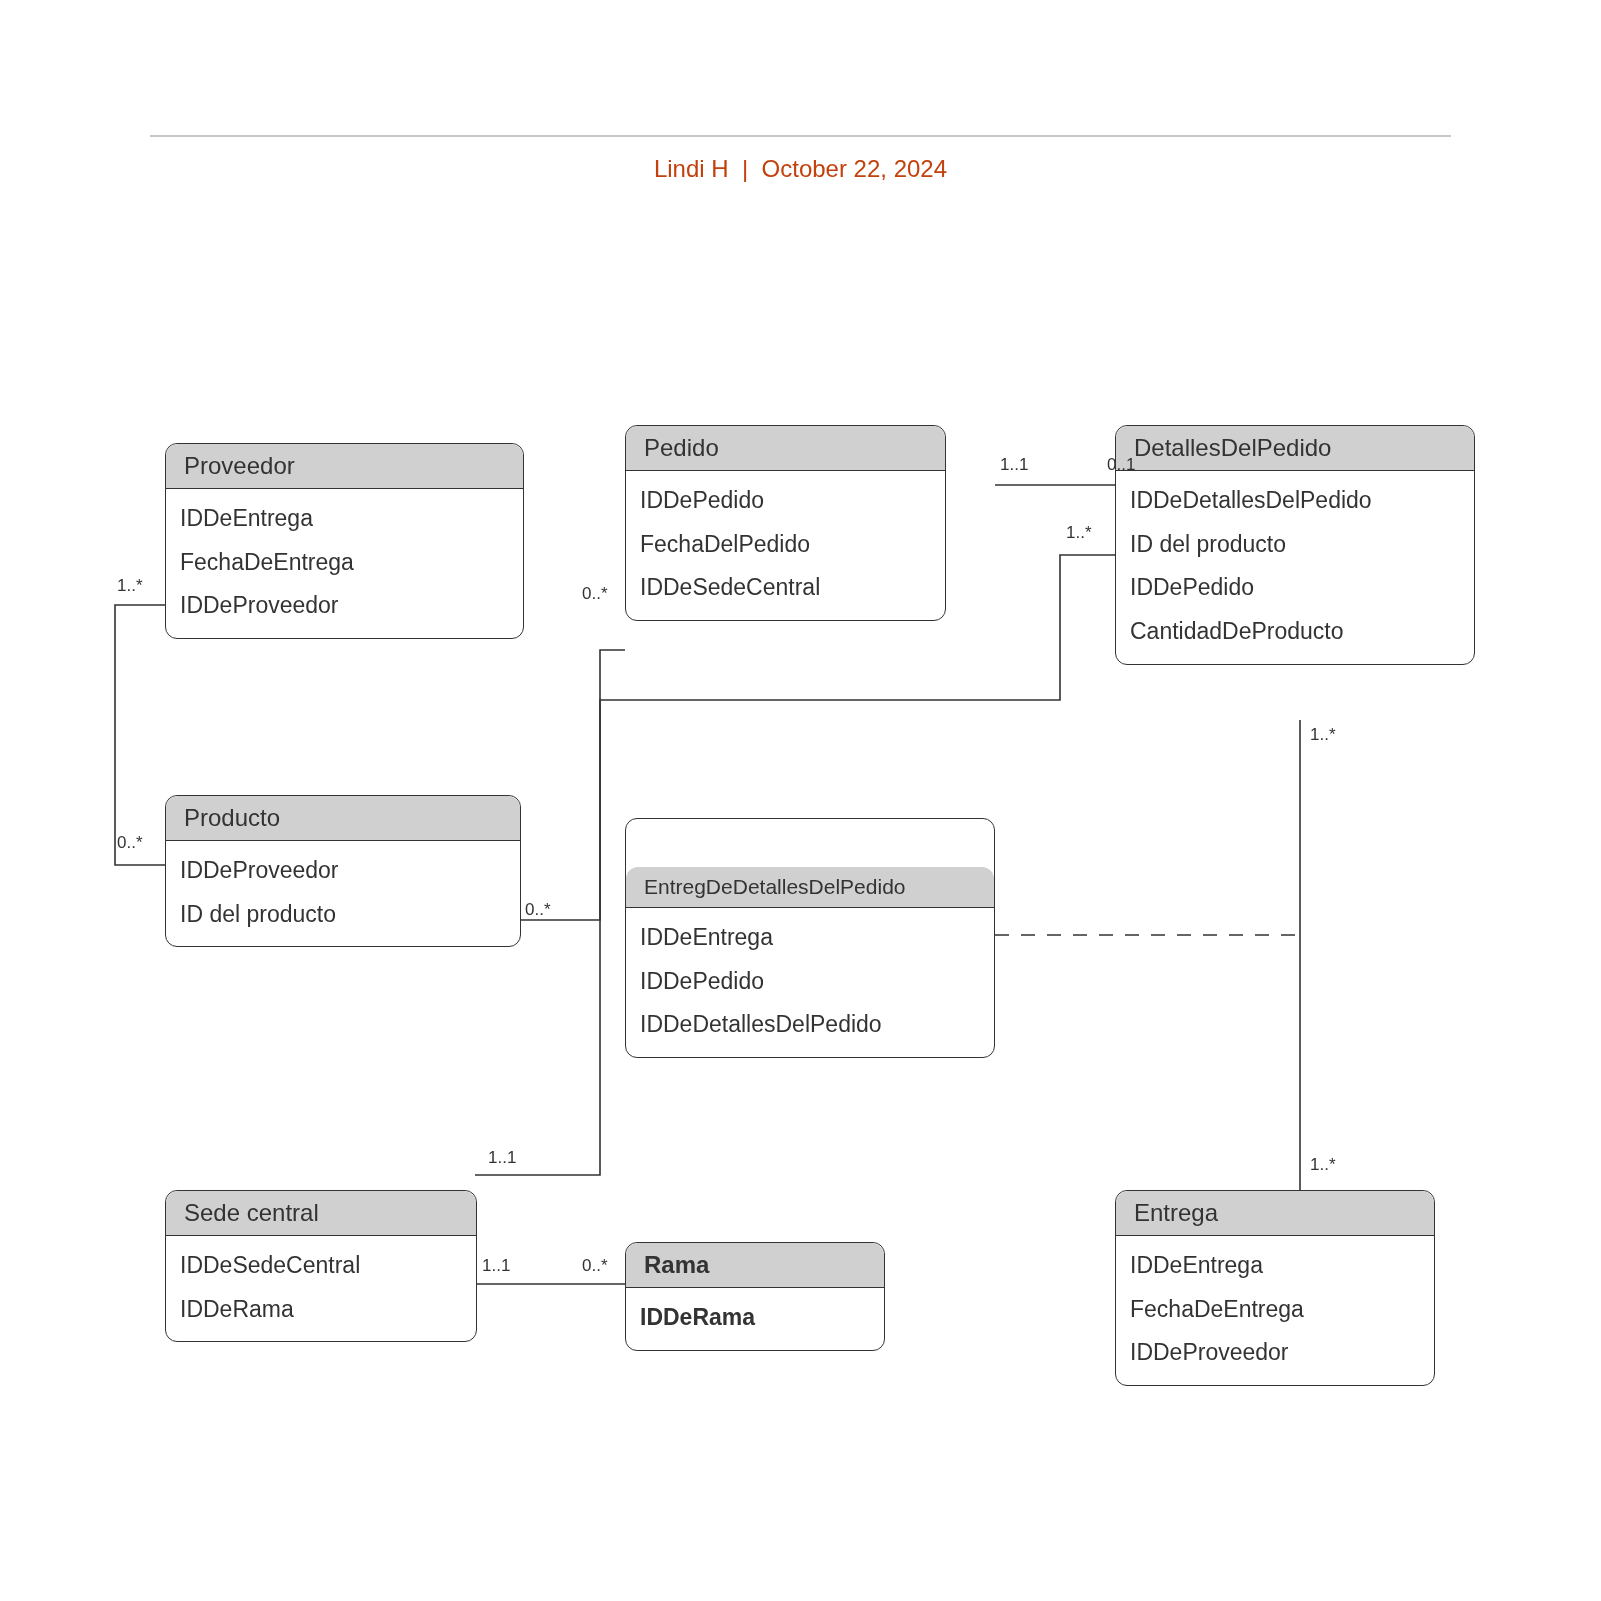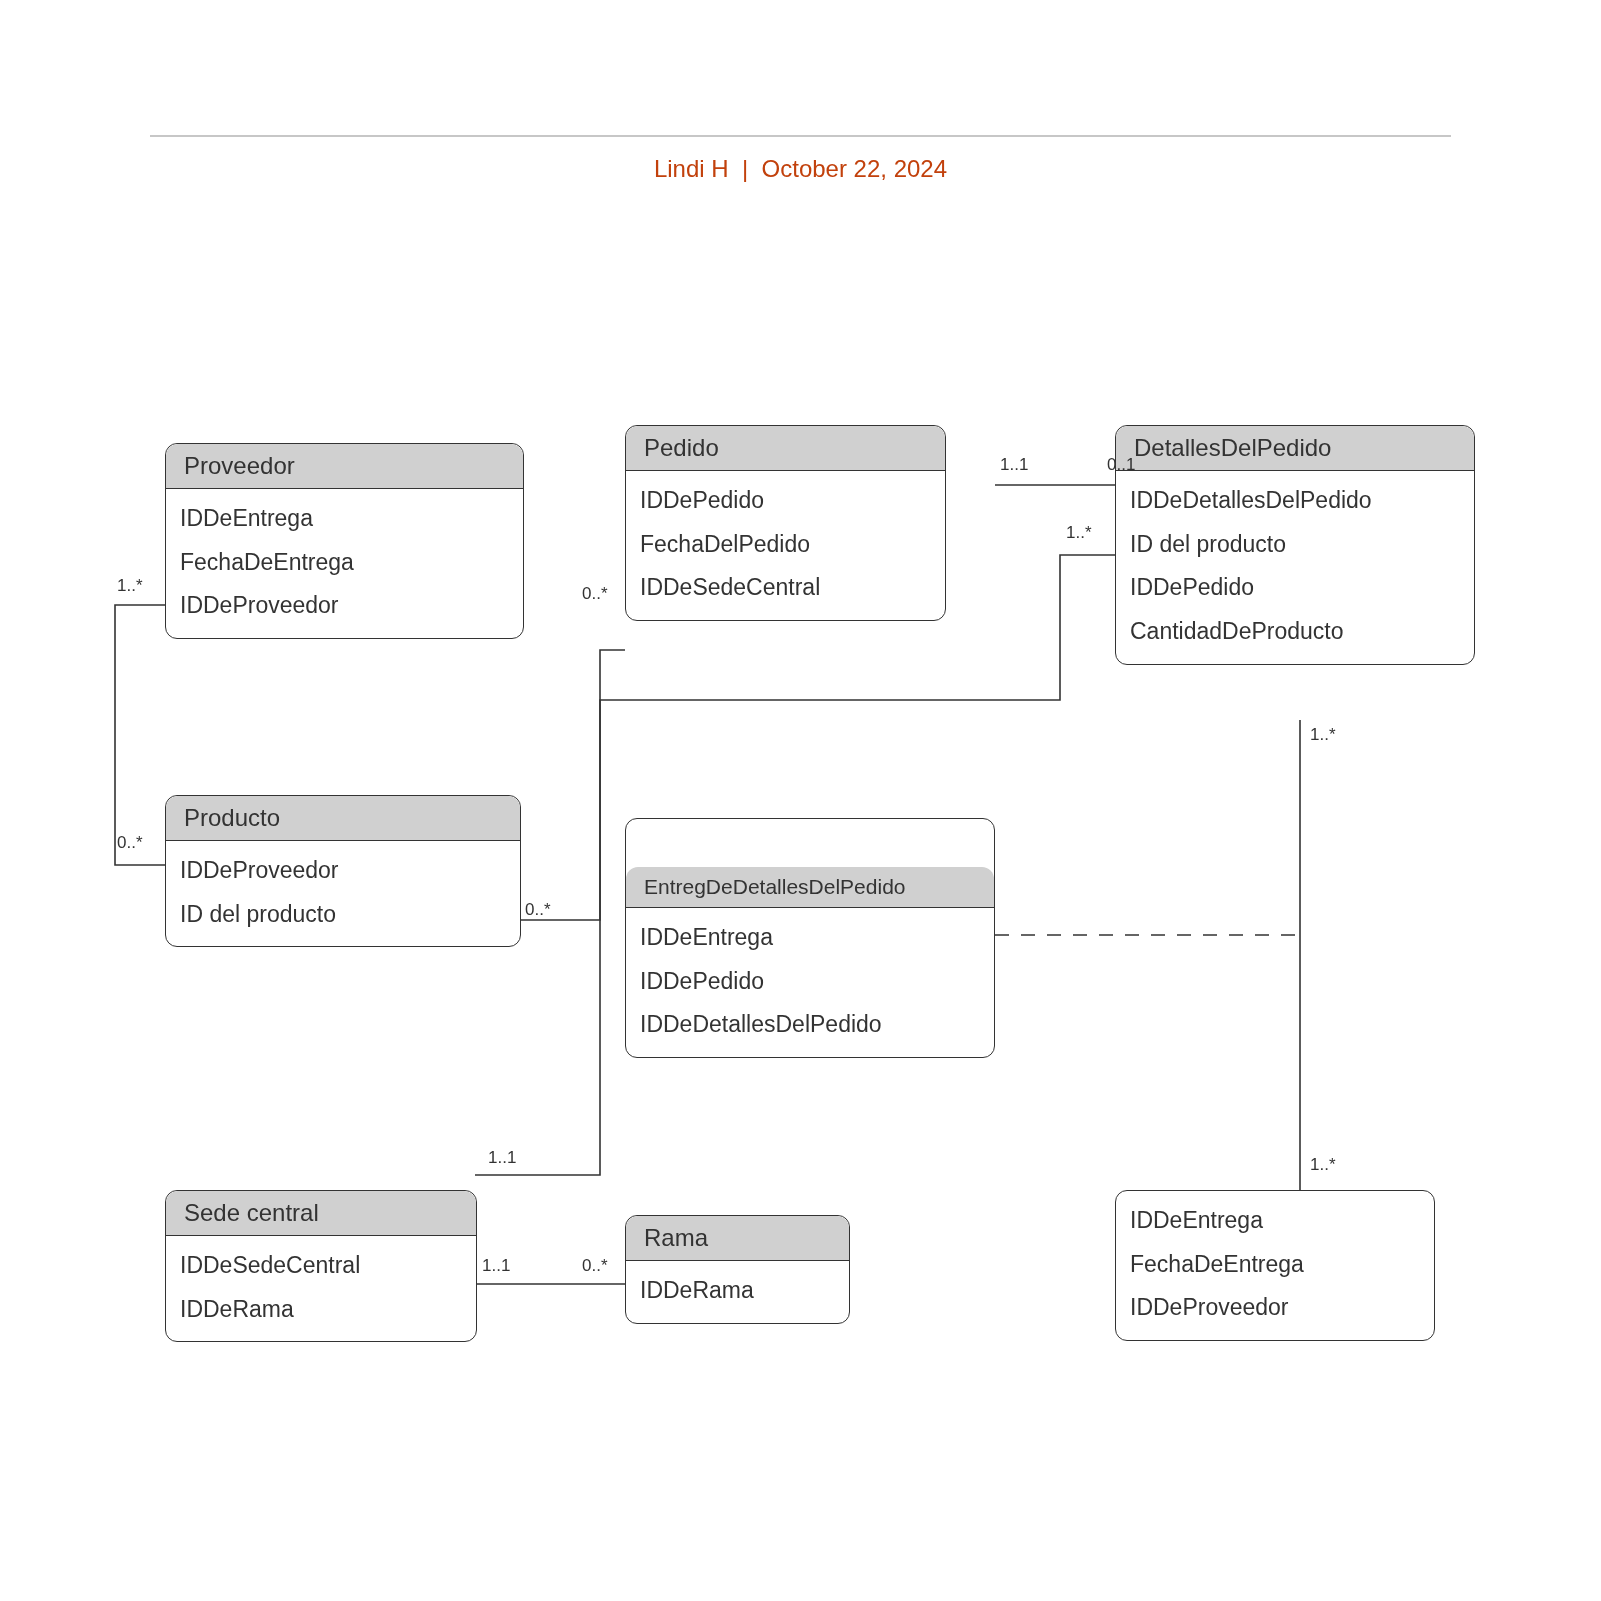--- a/index.html
+++ b/index.html
@@ -162,28 +162,29 @@
 </div>
 
 <div class="entity" style="left:165px; top:1190px; width:312px;">
   <div class="ehead">Sede central</div>
   <div class="attrs">
     <div>IDDeSedeCentral</div>
     <div>IDDeRama</div>
   </div>
 </div>
 
-<div class="entity" style="left:625px; top:1215px; width:225px;">
+<div class="entity" style="left:625px; top:1242px; width:260px;font-weight:bold;">
   <div class="ehead">Rama</div>
   <div class="attrs">
     <div>IDDeRama</div>
   </div>
 </div>
 
 <div class="entity" style="left:1115px; top:1190px; width:320px;">
+  <div class="ehead">Entrega</div>
   <div class="attrs">
     <div>IDDeEntrega</div>
     <div>FechaDeEntrega</div>
     <div>IDDeProveedor</div>
   </div>
 </div>
 
 <div class="mult" style="left:117px; top:576px;">1..*</div>
 <div class="mult" style="left:117px; top:833px;">0..*</div>
 

